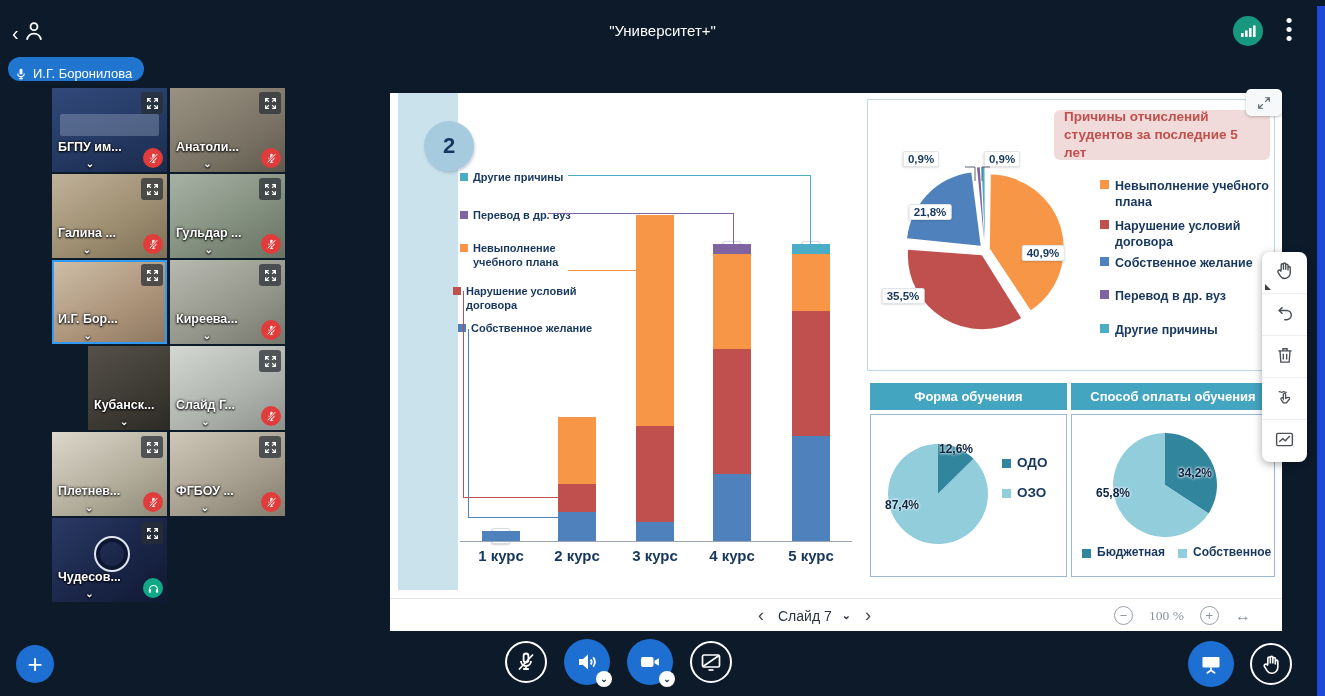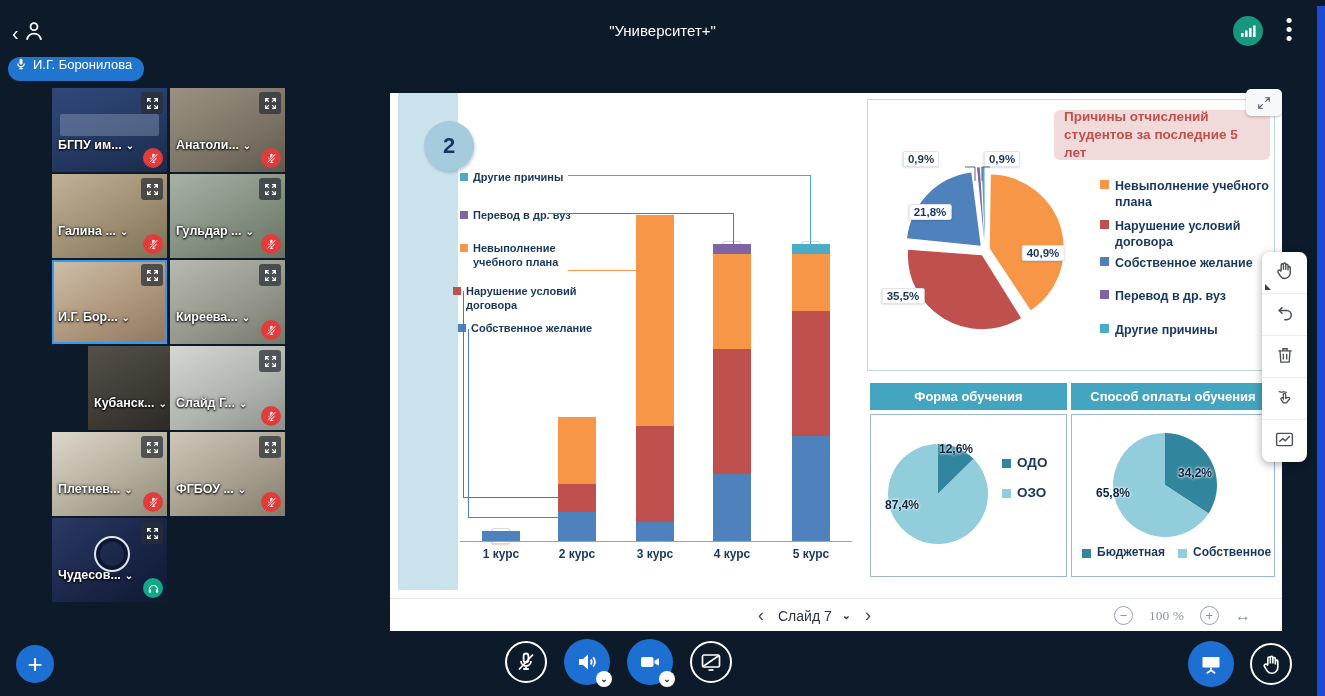--- a/index.html
+++ b/index.html
@@ -9,28 +9,28 @@
   
   #topbar{position:absolute;left:0;top:0;width:100%;height:57px;}
   #back-group{position:absolute;left:12px;top:18px;display:flex;align-items:center;color:#fff;}
   #back-chevron{font-size:20px;color:#fff;line-height:1;margin-right:2px;}
   #app-title{position:absolute;left:0;right:0;top:22px;text-align:center;color:#fff;font-size:15px;}
   #net-btn{position:absolute;left:1233px;top:16px;width:30px;height:30px;border-radius:50%;background:#18977f;display:flex;align-items:center;justify-content:center;}
   #menu-dots{position:absolute;left:1283px;top:16px;color:#fff;font-size:19px;letter-spacing:0;line-height:10px;text-align:center;width:12px;}
   #menu-dots span{display:block;height:9px;}
 
   
-  #speaker-badge{position:absolute;left:8px;top:57px;height:24px;background:#2076cf;border-radius:12px;display:flex;align-items:flex-start;padding:0 12px 0 6px;color:#fff;font-size:13px;gap:5px;}
+  #speaker-badge{position:absolute;left:8px;top:57px;height:24px;background:#2076cf;border-radius:12px;display:flex;align-items:flex-end;padding:0 12px 0 6px;color:#fff;font-size:13px;gap:5px;}
 
   
   #video-grid{position:absolute;left:52px;top:88px;width:233px;}
   .tile{position:absolute;width:115px;height:84px;overflow:hidden;background:#444;}
   .tile.active{outline:2px solid #2f9bf5;outline-offset:-2px;}
   .tile .expand{position:absolute;top:4px;right:4px;width:22px;height:22px;background:rgba(40,46,52,.72);border-radius:3px;display:flex;align-items:center;justify-content:center;}
-  .tile .nm{position:absolute;left:6px;bottom:20px;display:flex;align-items:center;gap:4px;color:#fff;font-weight:bold;font-size:12.5px;text-shadow:0 1px 2px #000,0 0 3px #000;max-width:86px;}
+  .tile .nm{position:absolute;left:6px;bottom:3px;display:flex;align-items:center;gap:4px;color:#fff;font-weight:bold;font-size:12.5px;text-shadow:0 1px 2px #000,0 0 3px #000;max-width:86px;flex-direction:column;}
   .tile .nm .chev{font-size:10px;font-weight:bold;}
   .tile .stat{position:absolute;right:4px;bottom:4px;width:20px;height:20px;border-radius:50%;display:flex;align-items:center;justify-content:center;}
   .stat.muted{background:#e13c3c;} .stat.phones{background:#10a887;}
   .v1{background:linear-gradient(160deg,#31487a 0%,#253a63 55%,#1b2b4d 100%);}
   .v1::after{content:"";position:absolute;left:8px;top:26px;width:99px;height:22px;background:rgba(215,228,245,.25);border-radius:2px;}
   .v2{background:linear-gradient(150deg,#9a9182 0%,#7b7466 60%,#5f594e 100%);}
   .v3{background:linear-gradient(150deg,#c0b299 0%,#9b8c6f 60%,#7d7057 100%);}
   .v4{background:linear-gradient(150deg,#a7b2a5 0%,#818d7c 60%,#677263 100%);}
   .v5{background:linear-gradient(150deg,#cfbfa9 0%,#ab9379 60%,#8c7760 100%);}
   .v6{background:linear-gradient(150deg,#b8bab1 0%,#93958a 60%,#75776d 100%);}
@@ -46,21 +46,21 @@
   #band{position:absolute;left:8px;top:0;width:60px;height:497px;background:#c9e2ec;}
   #slide-title-box{position:absolute;left:68px;top:12px;width:378px;height:46px;background:linear-gradient(180deg,#e3f0fa,#cfe4f3);border-radius:7px;box-shadow:2px 3px 4px rgba(70,100,130,.35);display:flex;align-items:center;justify-content:center;text-align:center;color:#17375e;font-weight:bold;font-size:14.5px;line-height:1.3;padding:0 8px;}
   #slide-num{position:absolute;left:34px;top:28px;width:50px;height:50px;border-radius:50%;background:#a6cbdf;color:#17375e;font-weight:bold;font-size:22px;display:flex;align-items:center;justify-content:center;box-shadow:1px 2px 3px rgba(70,100,130,.3);}
   .lg-item{position:absolute;display:flex;gap:5px;color:#17375e;font-weight:bold;font-size:11px;line-height:1.25;}
   .lg-sq{width:8px;height:8px;margin-top:2px;flex:none;}
   .cline{position:absolute;}
   .bar{position:absolute;bottom:0;}
   .seg{position:absolute;left:0;width:100%;}
   .valbox{position:absolute;background:#fff;border:1px solid #d9dcdf;border-radius:2px;color:#17375e;font-weight:bold;font-size:11px;padding:1px 5px;box-shadow:0 1px 2px rgba(0,0,0,.18);transform:translate(-50%,-50%);}
   #axis{position:absolute;left:70px;top:448px;width:392px;height:1px;background:#9aa5b1;}
-  .cat{position:absolute;top:454px;color:#17375e;font-weight:bold;font-size:12px;transform:translateX(-50%);white-space:nowrap;}
+  .cat{position:absolute;top:454px;color:#17375e;font-weight:bold;font-size:15px;transform:translateX(-50%);white-space:nowrap;}
 
   #pie-panel{position:absolute;left:477px;top:6px;width:408px;height:272px;background:#fff;border:1px solid #bfd8e6;}
   #pink-box{position:absolute;left:664px;top:17px;width:216px;height:50px;background:#f1dbda;border-radius:6px;color:#c0504d;font-weight:bold;font-size:13.5px;line-height:1.35;display:flex;align-items:center;padding:0 10px;}
   .pie-lbl{position:absolute;transform:translate(-50%,-50%);color:#17375e;font-weight:bold;font-size:11.5px;background:#fff;border:1px solid #e2e5e8;border-radius:2px;padding:1px 4px;box-shadow:0 1px 2px rgba(0,0,0,.12);white-space:nowrap;}
   .pie-lbl.plain{background:transparent;border:none;box-shadow:none;color:#0c2340;font-size:12px;text-shadow:0 0 3px #fff,0 0 3px #fff;}
   .plg-item{position:absolute;display:flex;gap:6px;color:#17375e;font-weight:bold;font-size:12.5px;line-height:1.3;width:170px;}
   .plg-sq{width:9px;height:9px;margin-top:2px;flex:none;}
 
   .card-head{position:absolute;height:27px;background:#44a5c0;color:#fff;font-weight:bold;font-size:13px;display:flex;align-items:center;justify-content:center;}
   .card-body{position:absolute;background:#fff;border:1px solid #9ab7d4;}

